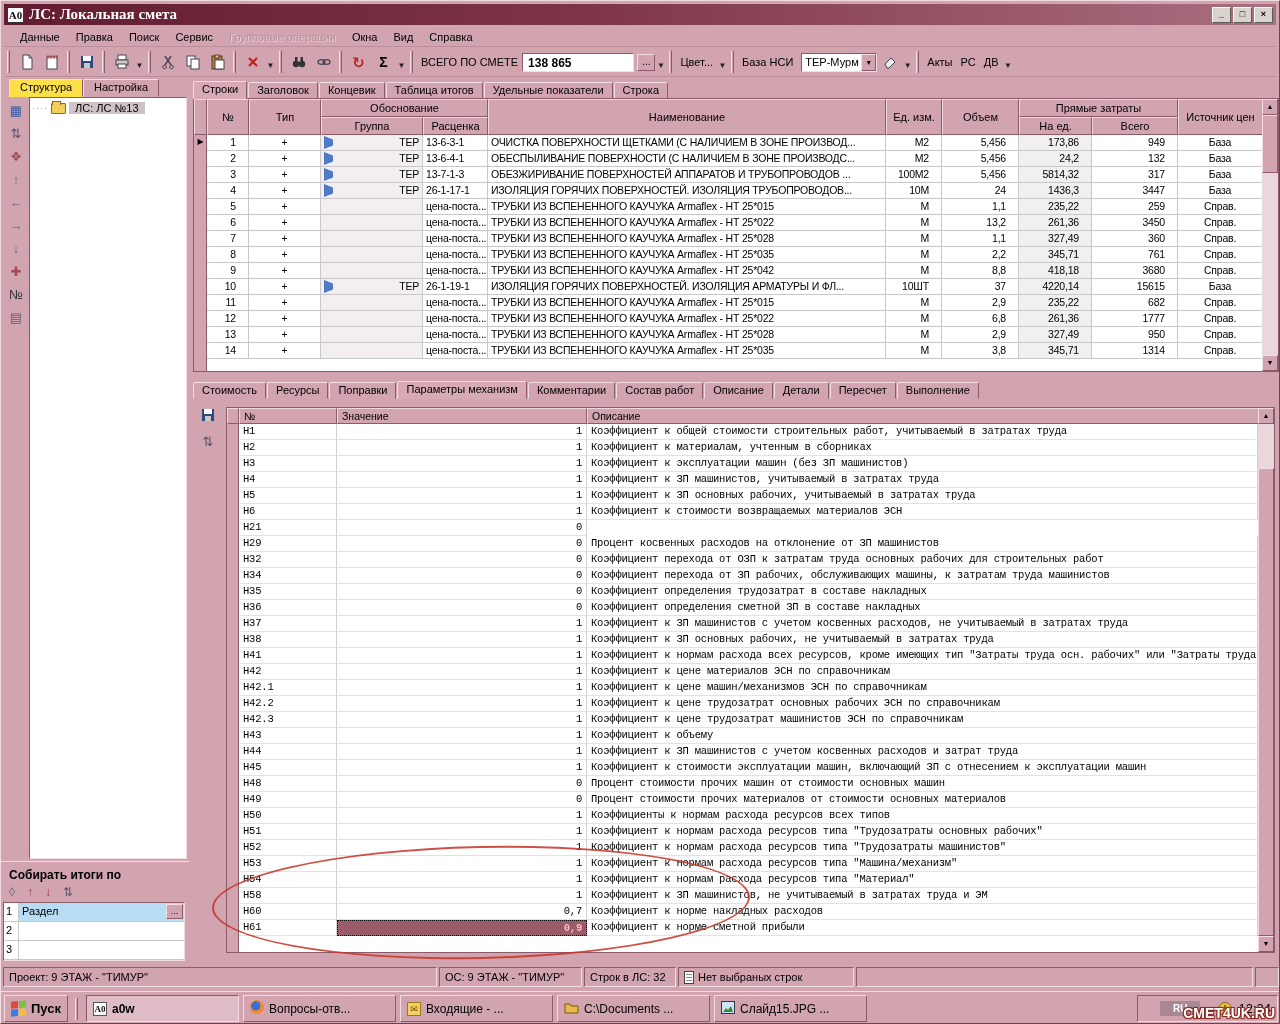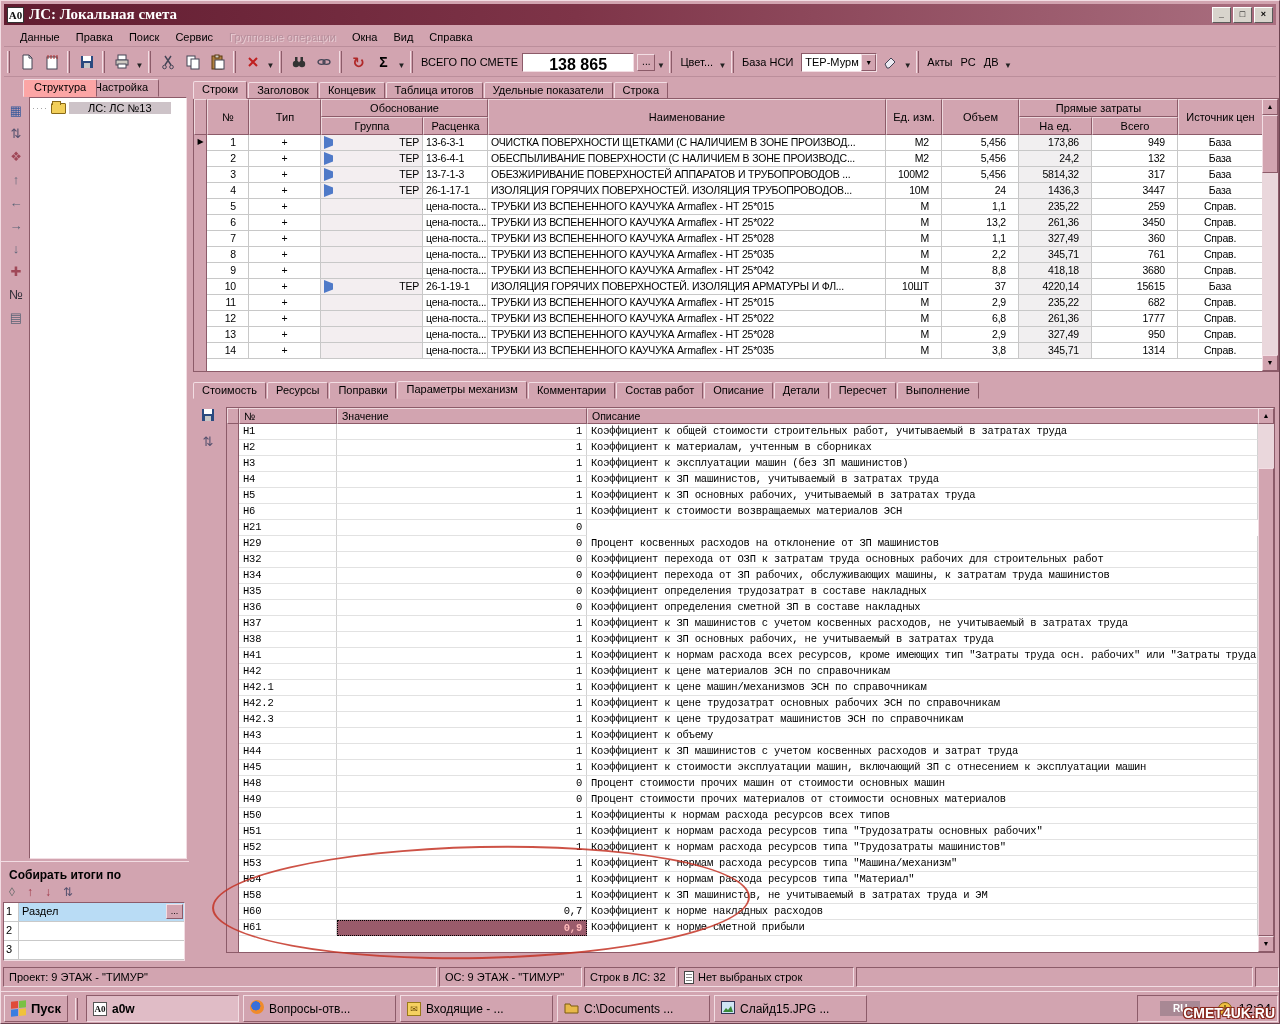--- a/index.html
+++ b/index.html
@@ -31,22 +31,22 @@
 
   
   .toolbar{ position:absolute; left:3px; top:47px; right:3px; height:29px;
     display:flex; align-items:center; border-bottom:1px solid #bb8e9b;}
   .tb-handle{ width:3px; height:22px; margin:0 4px 0 3px;
     border-left:1px solid #f2dde3; border-right:1px solid #8c5b69;}
   .tb-btn{ width:25px; height:24px; display:flex; align-items:center; justify-content:center; }
   .tb-dd{ width:11px; height:24px; font-size:8px; display:flex; align-items:flex-end; justify-content:center; padding-bottom:4px; color:#222;}
   .tb-glyph{ font-size:14px; font-weight:bold; line-height:1;}
   .tb-label{ margin:0 4px; white-space:nowrap;}
-  .total-field{ width:112px; height:19px; background:#fff; text-align:center; font-weight:bold;
-    font-size:16px; padding:2px 5px; border:1px solid; border-color:#8c5b69 #f2dde3 #f2dde3 #8c5b69;}
+  .total-field{ width:112px; height:19px; background:#fff; text-align:left; font-weight:bold;
+    font-size:12px; padding:2px 5px; border:1px solid; border-color:#8c5b69 #f2dde3 #f2dde3 #8c5b69;}
   .mini-btn{ height:17px; padding:0 4px; margin-left:3px; background:#d2a4b0;
     border:1px solid; border-color:#f2dde3 #8c5b69 #8c5b69 #f2dde3; font-size:10px; line-height:14px;}
   .combo{ width:76px; height:19px; background:#fff; display:flex; margin-left:4px;
     border:1px solid; border-color:#8c5b69 #f2dde3 #f2dde3 #8c5b69;}
   .combo-text{ flex:1; padding:2px 3px; white-space:nowrap; overflow:hidden; font-size:11px;}
   .combo-arrow{ width:15px; background:#d2a4b0; border:1px solid; border-color:#f2dde3 #8c5b69 #8c5b69 #f2dde3;
     font-size:7px; text-align:center; line-height:15px;}
 
   
   .left-tab{ position:absolute; top:78px; height:18px; padding:1px 10px 0;
@@ -55,21 +55,21 @@
   .left-icons{ position:absolute; left:2px; top:98px; width:26px; bottom:165px;
     display:flex; flex-direction:column; align-items:center; gap:7px; padding-top:4px;}
   .licon{ width:18px; height:16px; text-align:center; font-size:13px; line-height:16px;}
   .tree-panel{ position:absolute; left:28px; top:96px; width:158px; height:762px; background:#fff;
     border:1px solid; border-color:#8c5b69 #f2dde3 #f2dde3 #8c5b69; padding:4px 2px; }
   .tree-item{ display:flex; align-items:center; gap:3px; white-space:nowrap;}
   .tree-dots{ color:#999; letter-spacing:1px; font-size:9px;}
   .folder{ width:15px; height:11px; background:#f2cf5a; border:1px solid #8a6a18; border-radius:1px; position:relative;}
   .folder:before{ content:""; position:absolute; left:0; top:-3px; width:7px; height:3px;
     background:#f2cf5a; border:1px solid #8a6a18; border-bottom:none;}
-  .tree-label{ background:#cdc3c8; padding:0 19px; }
+  .tree-label{ background:#cdc3c8; padding:0 6px; }
 
   .totals-panel{ position:absolute; left:0; top:860px; width:188px; height:102px; border-top:1px solid #f2dde3;}
   .totals-title{ font-weight:bold; padding:6px 0 2px 8px; font-size:12px;}
   .totals-icons{ display:flex; gap:12px; padding:2px 0 3px 8px; }
   .ticon{ font-size:12px; line-height:13px; }
   .totals-grid{ margin-left:2px; width:182px; background:#fff;
     border:1px solid; border-color:#8c5b69 #f2dde3 #f2dde3 #8c5b69;}
   .t-row{ display:flex; height:19px; border-bottom:1px solid #c9c9c9;}
   .t-num{ width:15px; border-right:1px solid #c9c9c9; padding:2px 2px; }
   .t-val{ flex:1; padding:2px 3px; position:relative;}
@@ -290,21 +290,21 @@
         </svg>
       </div>
     <div class="tb-dd">▼</div>
     <div class="tb-handle"></div>
     <span class="tb-label">Акты</span>
     <span class="tb-label">РС</span>
     <span class="tb-label">ДВ</span>
     <div class="tb-dd">▼</div>
   </div>
 
-  <div class="left-tab" style="left:22px; z-index:3; background:#fca5a5;"><span>Структура</span></div>
+  <div class="left-tab" style="left:8px; z-index:3; background:#fde047;"><span>Структура</span></div>
   <div class="left-tab" style="left:82px;"><span>Настройка</span></div>
 
   <div class="left-icons" id="left-icons">
       <span class="licon" style="color: rgb(58, 90, 156);">▦</span>
       <span class="licon" style="color: rgb(85, 81, 110);">⇅</span>
       <span class="licon" style="color: rgb(160, 72, 88);">❖</span>
       <span class="licon" style="color: rgb(90, 99, 118);">↑</span>
       <span class="licon" style="color: rgb(90, 99, 118);">←</span>
       <span class="licon" style="color: rgb(90, 99, 118);">→</span>
       <span class="licon" style="color: rgb(90, 99, 118);">↓</span>

